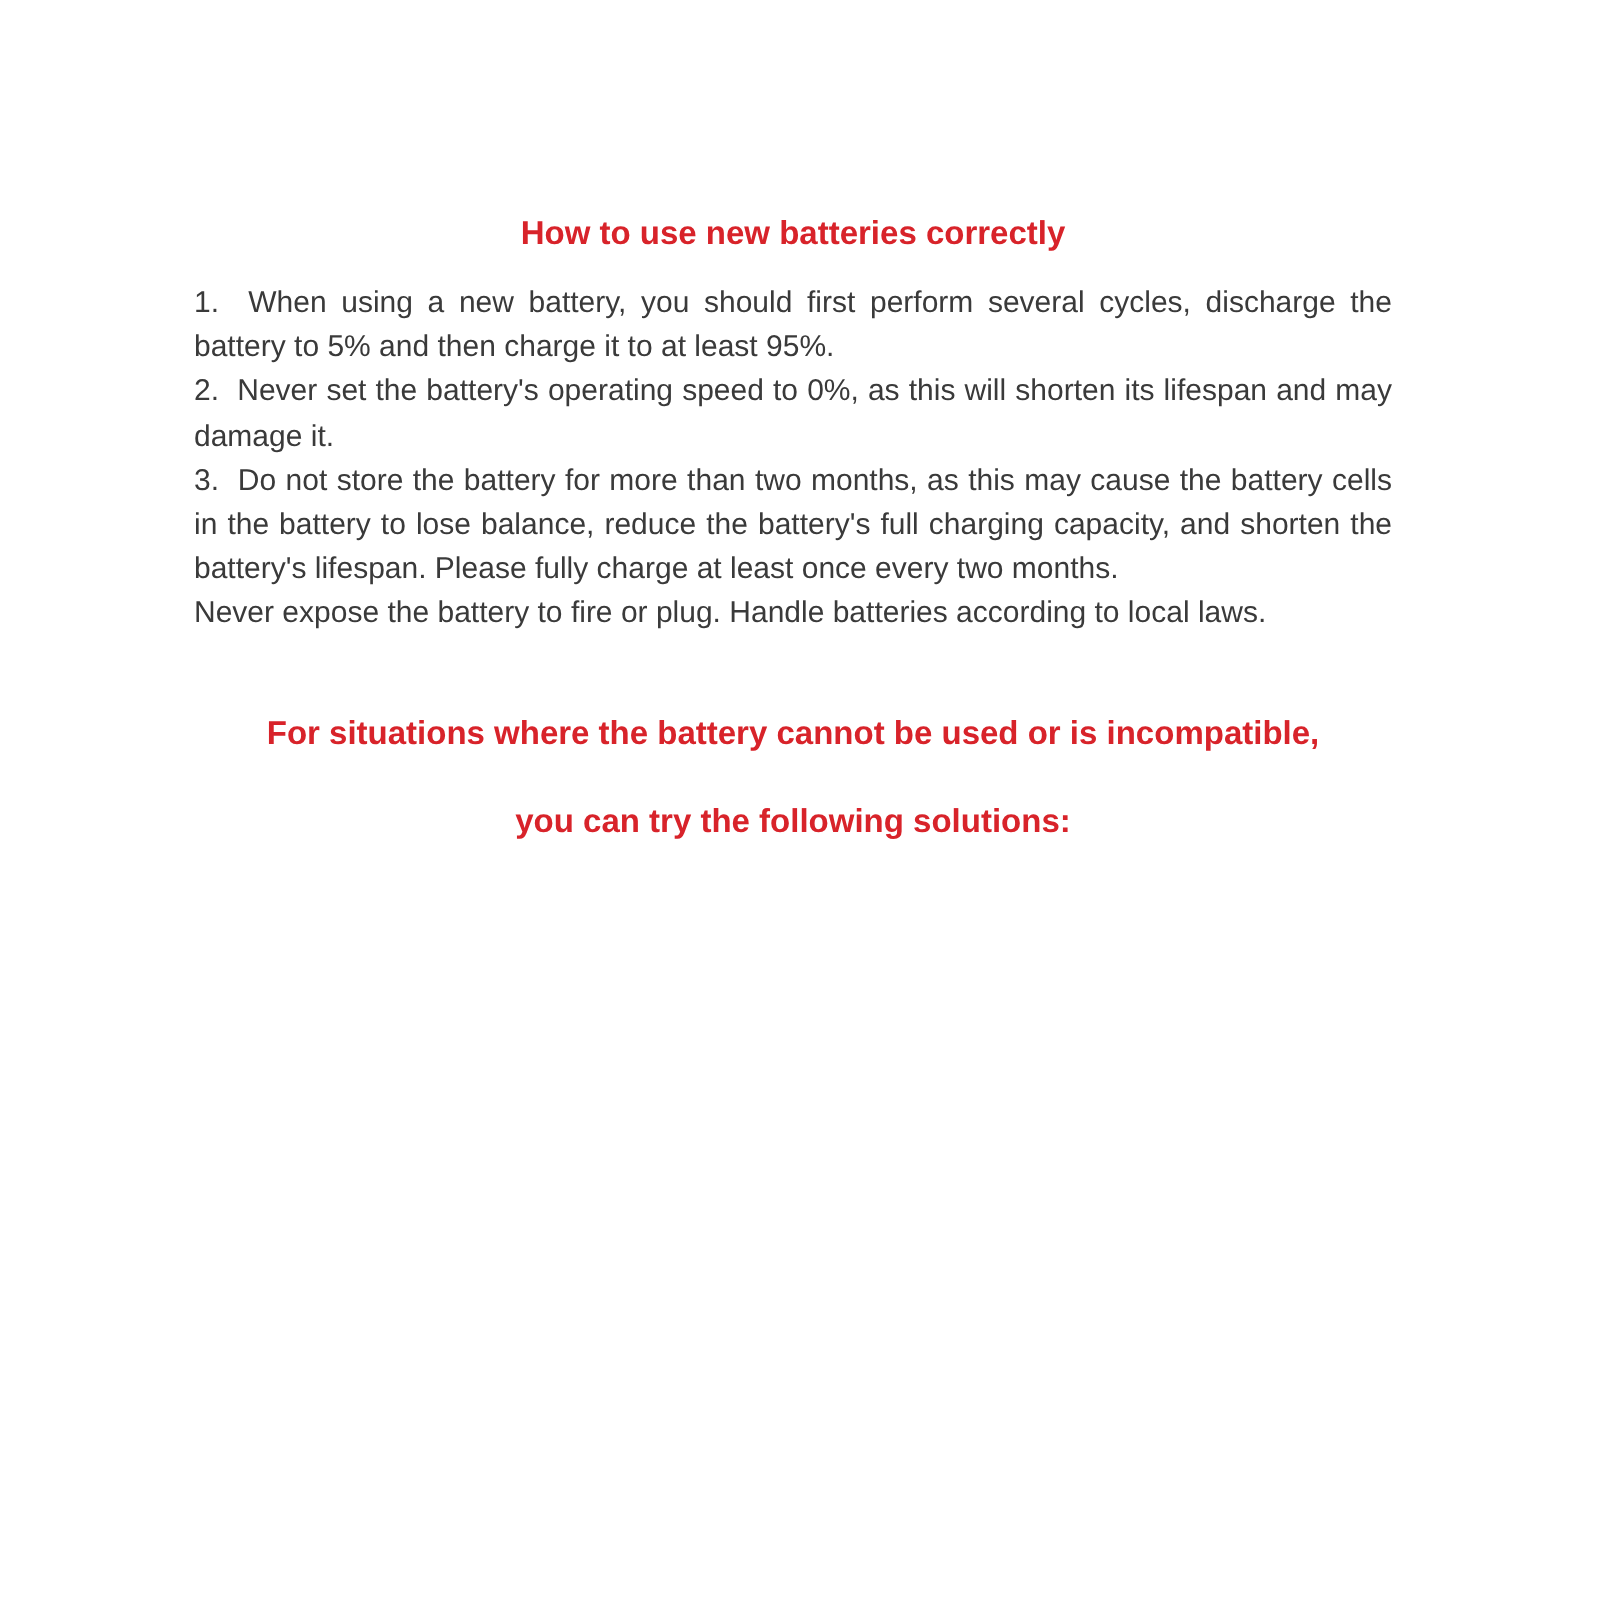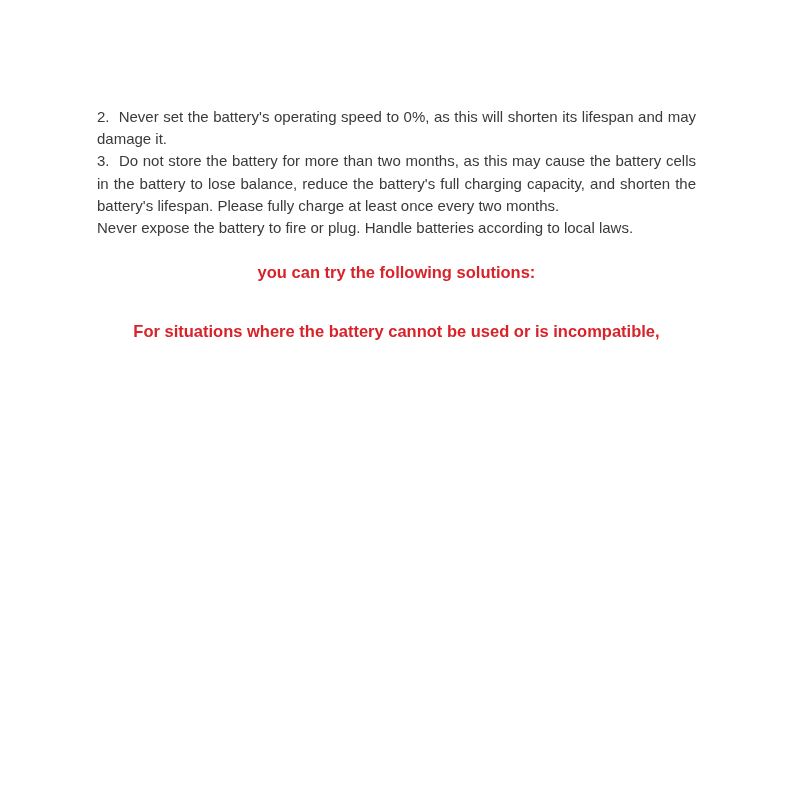--- a/index.html
+++ b/index.html
@@ -45,27 +45,29 @@
   }
   .section-gap {
     margin-top: 11px;
   }
 </style>
 </head>
 <body>
 
 <div class="page">
 
+  <h1 class="red-heading main-title">How to use new batteries correctly</h1>
 
   <section class="body-text">
+    <p>1.&nbsp; When using a new battery, you should first perform several cycles, discharge the battery to 5% and then charge it to at least 95%.</p>
     <p>2.&nbsp; Never set the battery's operating speed to 0%, as this will shorten its lifespan and may damage it.</p>
     <p>3.&nbsp; Do not store the battery for more than two months, as this may cause the battery cells in the battery to lose balance, reduce the battery's full charging capacity, and shorten the battery's lifespan. Please fully charge at least once every two months.</p>
     <p>Never expose the battery to fire or plug. Handle batteries according to local laws.</p>
   </section>
 
+  <h2 class="red-heading sub-title-1">For situations where the battery cannot be used or is incompatible,</h2>
+
   <h2 class="red-heading sub-title-2">you can try the following solutions:</h2>
-
-  <h2 class="red-heading sub-title-1">For situations where the battery cannot be used or is incompatible,</h2>
 
   <section class="body-text section-gap">
   </section>
 
 </div>
 
 </body></html>

